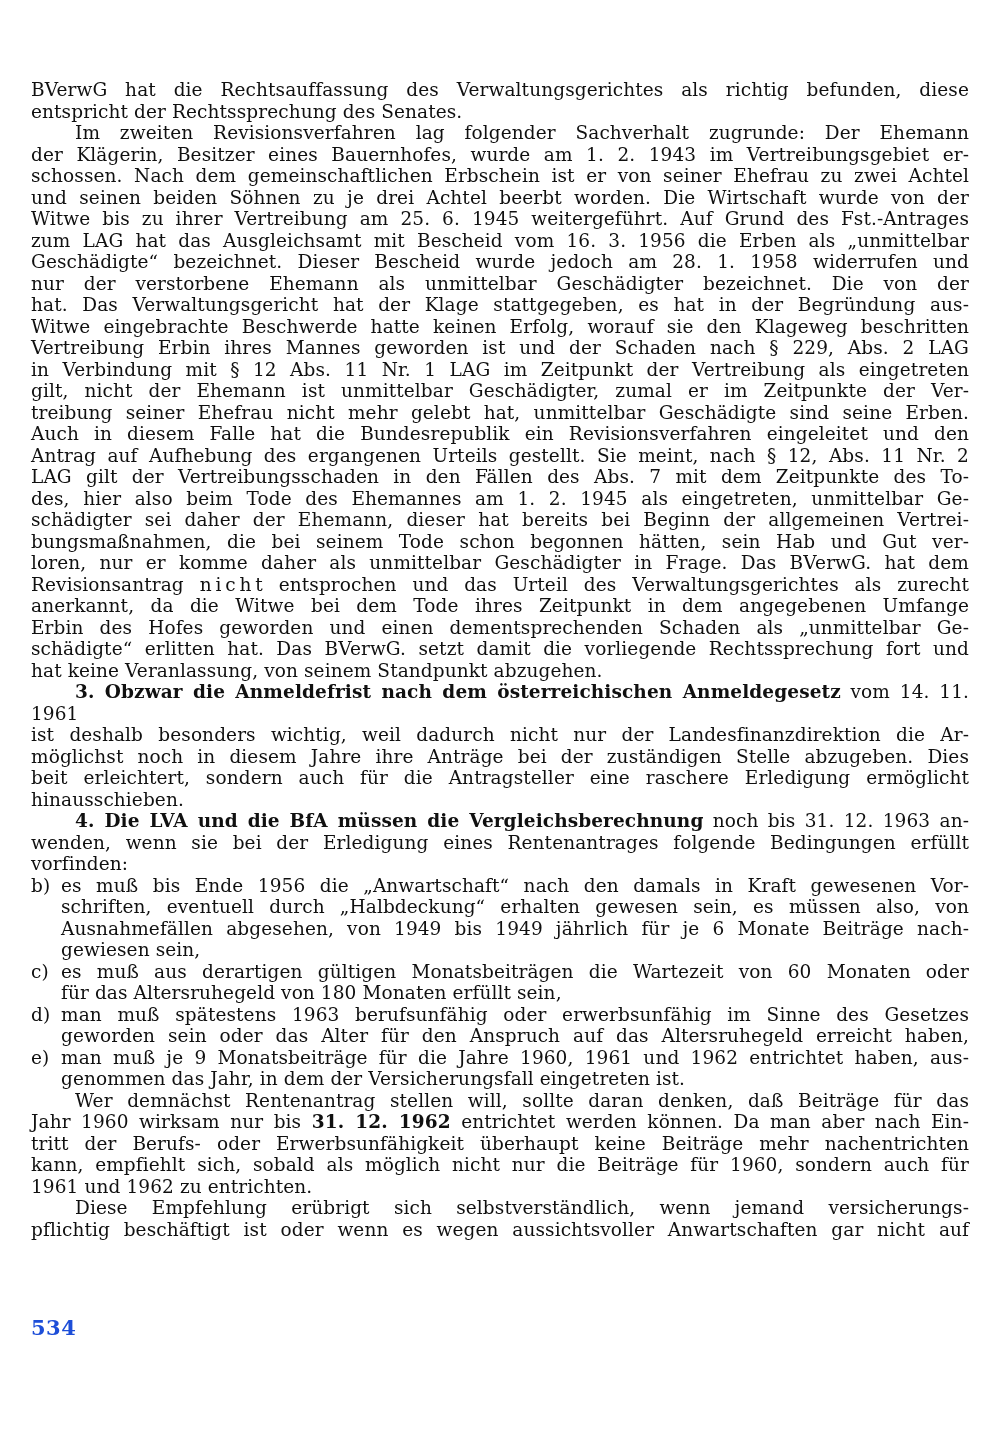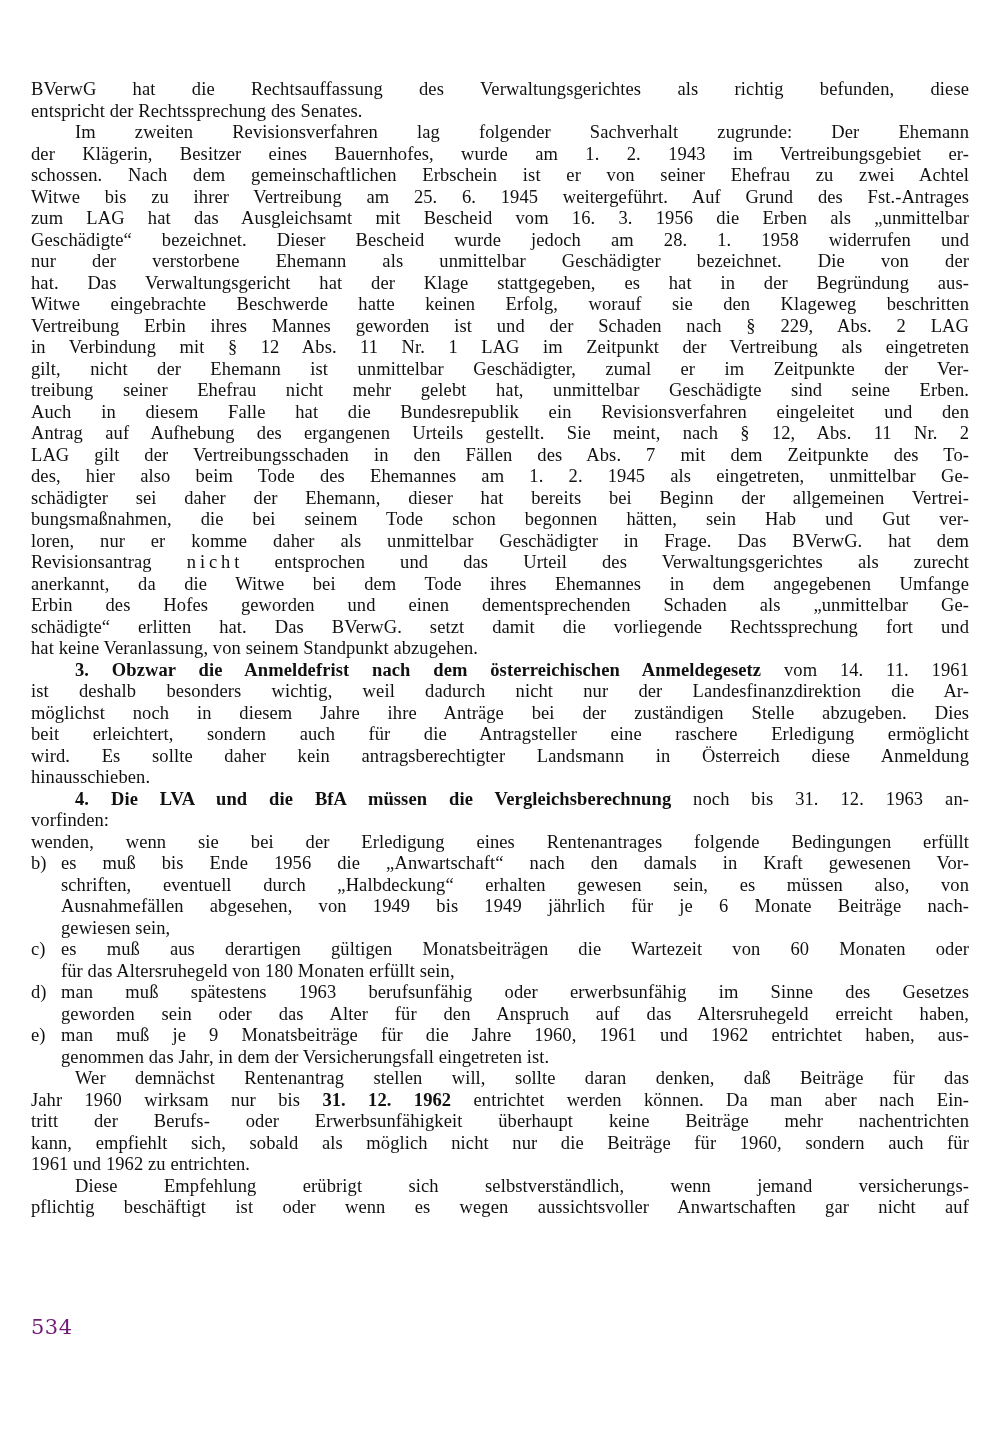--- a/index.html
+++ b/index.html
@@ -20,77 +20,76 @@
     width: 938px;
     font-size: 18.5px;
     line-height: 21.5px;
     color: #101010;
     letter-spacing: 0.1px;
   }
   .line {
     text-align: justify;
     text-align-last: justify;
     white-space: normal;
-    font-family: Liberation Serif, serif;
   }
   .line.end  { text-align-last: left; }
   .line.ind  { text-indent: 44px; }
   .line.cont { padding-left: 30px; }
   .marker { display: inline-block; width: 30px; }
   .b { font-weight: bold; }
   .pagenum {
     position: absolute;
     left: 31px; top: 1315px;
     font-size: 21px;
-    font-weight: normal;
-    color: #701a75;
+    font-weight: bold;
+    color: #1d4ed8;
     letter-spacing: 0.5px;
   }
 </style>
 </head>
 <body>
 
 <div class="page">
   <div class="content">
       <div class="line"><span>BVerwG hat die Rechtsauffassung des Verwaltungsgerichtes als richtig befunden, diese</span></div>
       <div class="line end"><span>entspricht der Rechtssprechung des Senates.</span></div>
       <div class="line ind"><span>Im zweiten Revisionsverfahren lag folgender Sachverhalt zugrunde: Der Ehemann</span></div>
       <div class="line"><span>der Klägerin, Besitzer eines Bauernhofes, wurde am 1. 2. 1943 im Vertreibungsgebiet er-</span></div>
       <div class="line"><span>schossen. Nach dem gemeinschaftlichen Erbschein ist er von seiner Ehefrau zu zwei Achtel</span></div>
+      <div class="line"><span>und seinen beiden Söhnen zu je drei Achtel beerbt worden. Die Wirtschaft wurde von der</span></div>
       <div class="line"><span>Witwe bis zu ihrer Vertreibung am 25. 6. 1945 weitergeführt. Auf Grund des Fst.-Antrages</span></div>
       <div class="line"><span>zum LAG hat das Ausgleichsamt mit Bescheid vom 16. 3. 1956 die Erben als „unmittelbar</span></div>
       <div class="line"><span>Geschädigte“ bezeichnet. Dieser Bescheid wurde jedoch am 28. 1. 1958 widerrufen und</span></div>
       <div class="line"><span>nur der verstorbene Ehemann als unmittelbar Geschädigter bezeichnet. Die von der</span></div>
       <div class="line"><span>hat. Das Verwaltungsgericht hat der Klage stattgegeben, es hat in der Begründung aus-</span></div>
       <div class="line"><span>Witwe eingebrachte Beschwerde hatte keinen Erfolg, worauf sie den Klageweg beschritten</span></div>
       <div class="line"><span>Vertreibung Erbin ihres Mannes geworden ist und der Schaden nach § 229, Abs. 2 LAG</span></div>
       <div class="line"><span>in Verbindung mit § 12 Abs. 11 Nr. 1 LAG im Zeitpunkt der Vertreibung als eingetreten</span></div>
       <div class="line"><span>gilt, nicht der Ehemann ist unmittelbar Geschädigter, zumal er im Zeitpunkte der Ver-</span></div>
       <div class="line"><span>treibung seiner Ehefrau nicht mehr gelebt hat, unmittelbar Geschädigte sind seine Erben.</span></div>
       <div class="line"><span>Auch in diesem Falle hat die Bundesrepublik ein Revisionsverfahren eingeleitet und den</span></div>
       <div class="line"><span>Antrag auf Aufhebung des ergangenen Urteils gestellt. Sie meint, nach § 12, Abs. 11 Nr. 2</span></div>
       <div class="line"><span>LAG gilt der Vertreibungsschaden in den Fällen des Abs. 7 mit dem Zeitpunkte des To-</span></div>
       <div class="line"><span>des, hier also beim Tode des Ehemannes am 1. 2. 1945 als eingetreten, unmittelbar Ge-</span></div>
       <div class="line"><span>schädigter sei daher der Ehemann, dieser hat bereits bei Beginn der allgemeinen Vertrei-</span></div>
       <div class="line"><span>bungsmaßnahmen, die bei seinem Tode schon begonnen hätten, sein Hab und Gut ver-</span></div>
       <div class="line"><span>loren, nur er komme daher als unmittelbar Geschädigter in Frage. Das BVerwG. hat dem</span></div>
       <div class="line"><span>Revisionsantrag n i c h t entsprochen und das Urteil des Verwaltungsgerichtes als zurecht</span></div>
-      <div class="line"><span>anerkannt, da die Witwe bei dem Tode ihres Ehemannes in dem angegebenen Umfange</span></div>
+      <div class="line"><span>anerkannt, da die Witwe bei dem Tode ihres Zeitpunkt in dem angegebenen Umfange</span></div>
       <div class="line"><span>Erbin des Hofes geworden und einen dementsprechenden Schaden als „unmittelbar Ge-</span></div>
       <div class="line"><span>schädigte“ erlitten hat. Das BVerwG. setzt damit die vorliegende Rechtssprechung fort und</span></div>
       <div class="line end"><span>hat keine Veranlassung, von seinem Standpunkt abzugehen.</span></div>
       <div class="line ind"><span class="b">3. Obzwar die Anmeldefrist nach dem österreichischen Anmeldegesetz</span><span> vom 14. 11. 1961</span></div>
       <div class="line"><span>ist deshalb besonders wichtig, weil dadurch nicht nur der Landesfinanzdirektion die Ar-</span></div>
       <div class="line"><span>möglichst noch in diesem Jahre ihre Anträge bei der zuständigen Stelle abzugeben. Dies</span></div>
       <div class="line"><span>beit erleichtert, sondern auch für die Antragsteller eine raschere Erledigung ermöglicht</span></div>
-      <div class="line"><span>wird. Es sollte daher kein antragsberechtigter Landsmann in Österreich diese Anmeldung</span></div>
       <div class="line end"><span>hinausschieben.</span></div>
       <div class="line ind"><span class="b">4. Die LVA und die BfA müssen die Vergleichsberechnung</span><span> noch bis 31. 12. 1963 an-</span></div>
+      <div class="line"><span>wenden, wenn sie bei der Erledigung eines Rentenantrages folgende Bedingungen erfüllt</span></div>
       <div class="line end"><span>vorfinden:</span></div>
-      <div class="line"><span>wenden, wenn sie bei der Erledigung eines Rentenantrages folgende Bedingungen erfüllt</span></div>
       <div class="line"><span class="marker">b)</span><span>es muß bis Ende 1956 die „Anwartschaft“ nach den damals in Kraft gewesenen Vor-</span></div>
       <div class="line cont"><span>schriften, eventuell durch „Halbdeckung“ erhalten gewesen sein, es müssen also, von</span></div>
       <div class="line cont"><span>Ausnahmefällen abgesehen, von 1949 bis 1949 jährlich für je 6 Monate Beiträge nach-</span></div>
       <div class="line end cont"><span>gewiesen sein,</span></div>
       <div class="line"><span class="marker">c)</span><span>es muß aus derartigen gültigen Monatsbeiträgen die Wartezeit von 60 Monaten oder</span></div>
       <div class="line end cont"><span>für das Altersruhegeld von 180 Monaten erfüllt sein,</span></div>
       <div class="line"><span class="marker">d)</span><span>man muß spätestens 1963 berufsunfähig oder erwerbsunfähig im Sinne des Gesetzes</span></div>
       <div class="line cont"><span>geworden sein oder das Alter für den Anspruch auf das Altersruhegeld erreicht haben,</span></div>
       <div class="line"><span class="marker">e)</span><span>man muß je 9 Monatsbeiträge für die Jahre 1960, 1961 und 1962 entrichtet haben, aus-</span></div>
       <div class="line end cont"><span>genommen das Jahr, in dem der Versicherungsfall eingetreten ist.</span></div>

